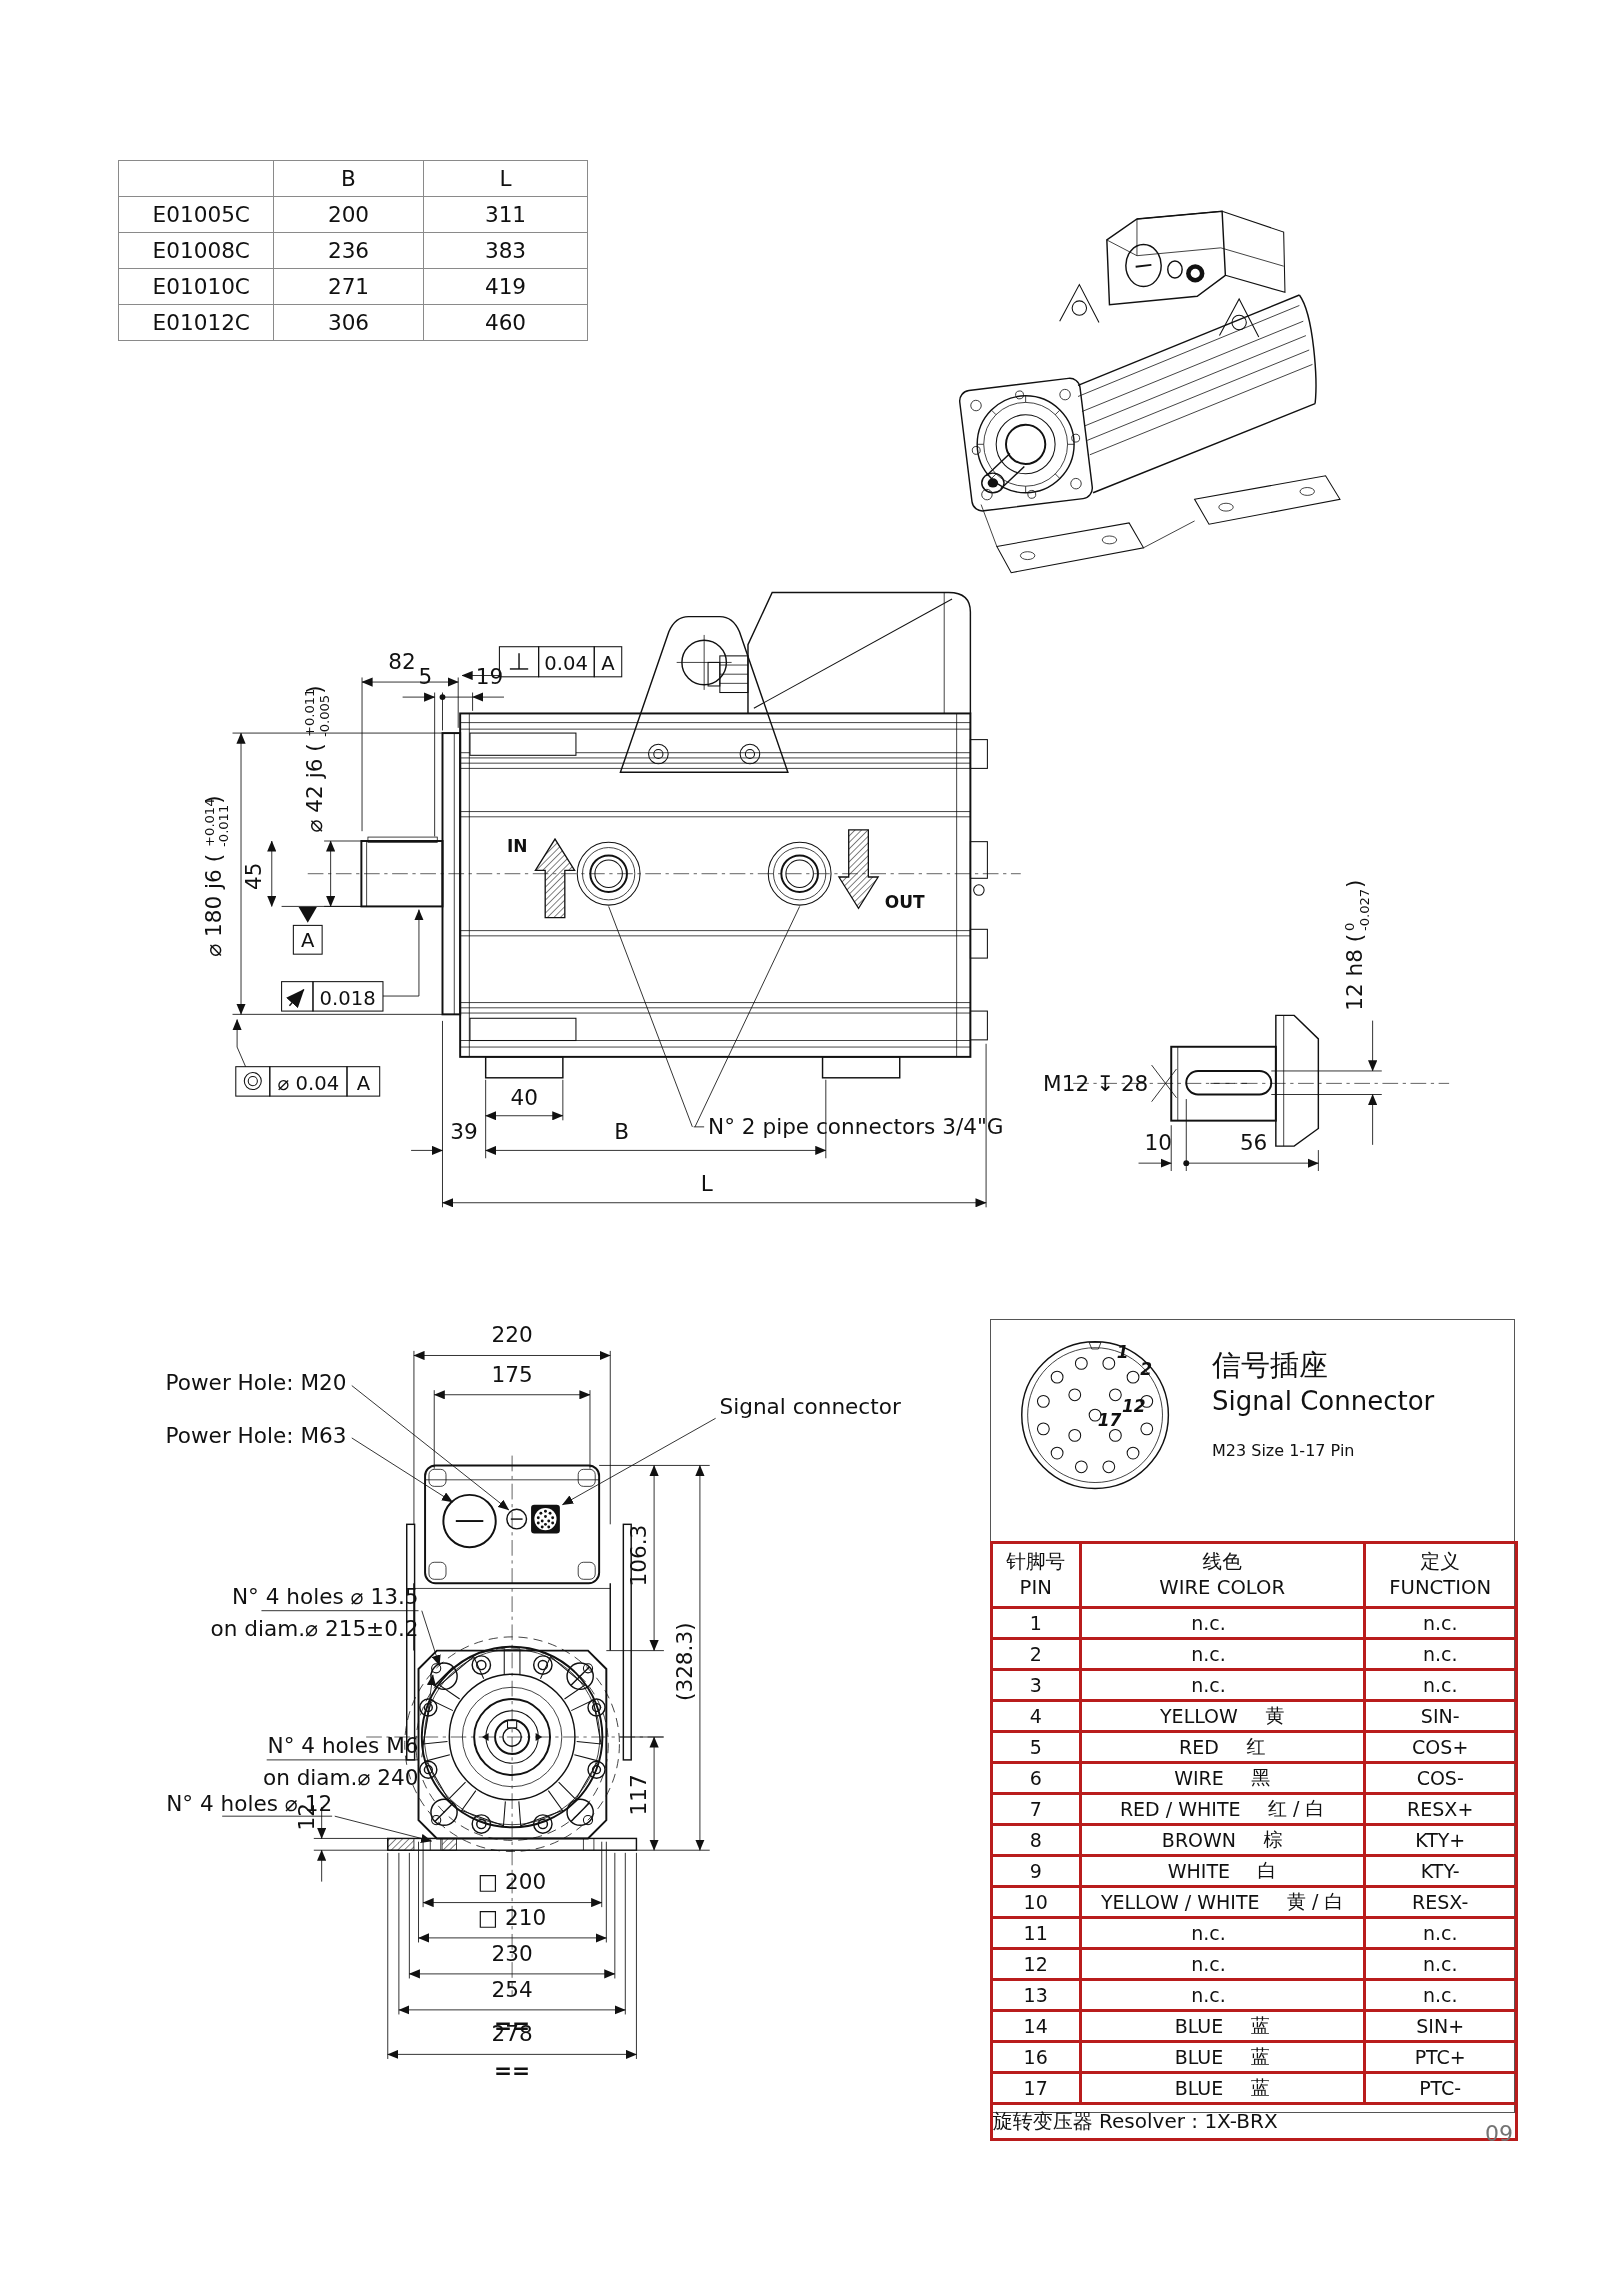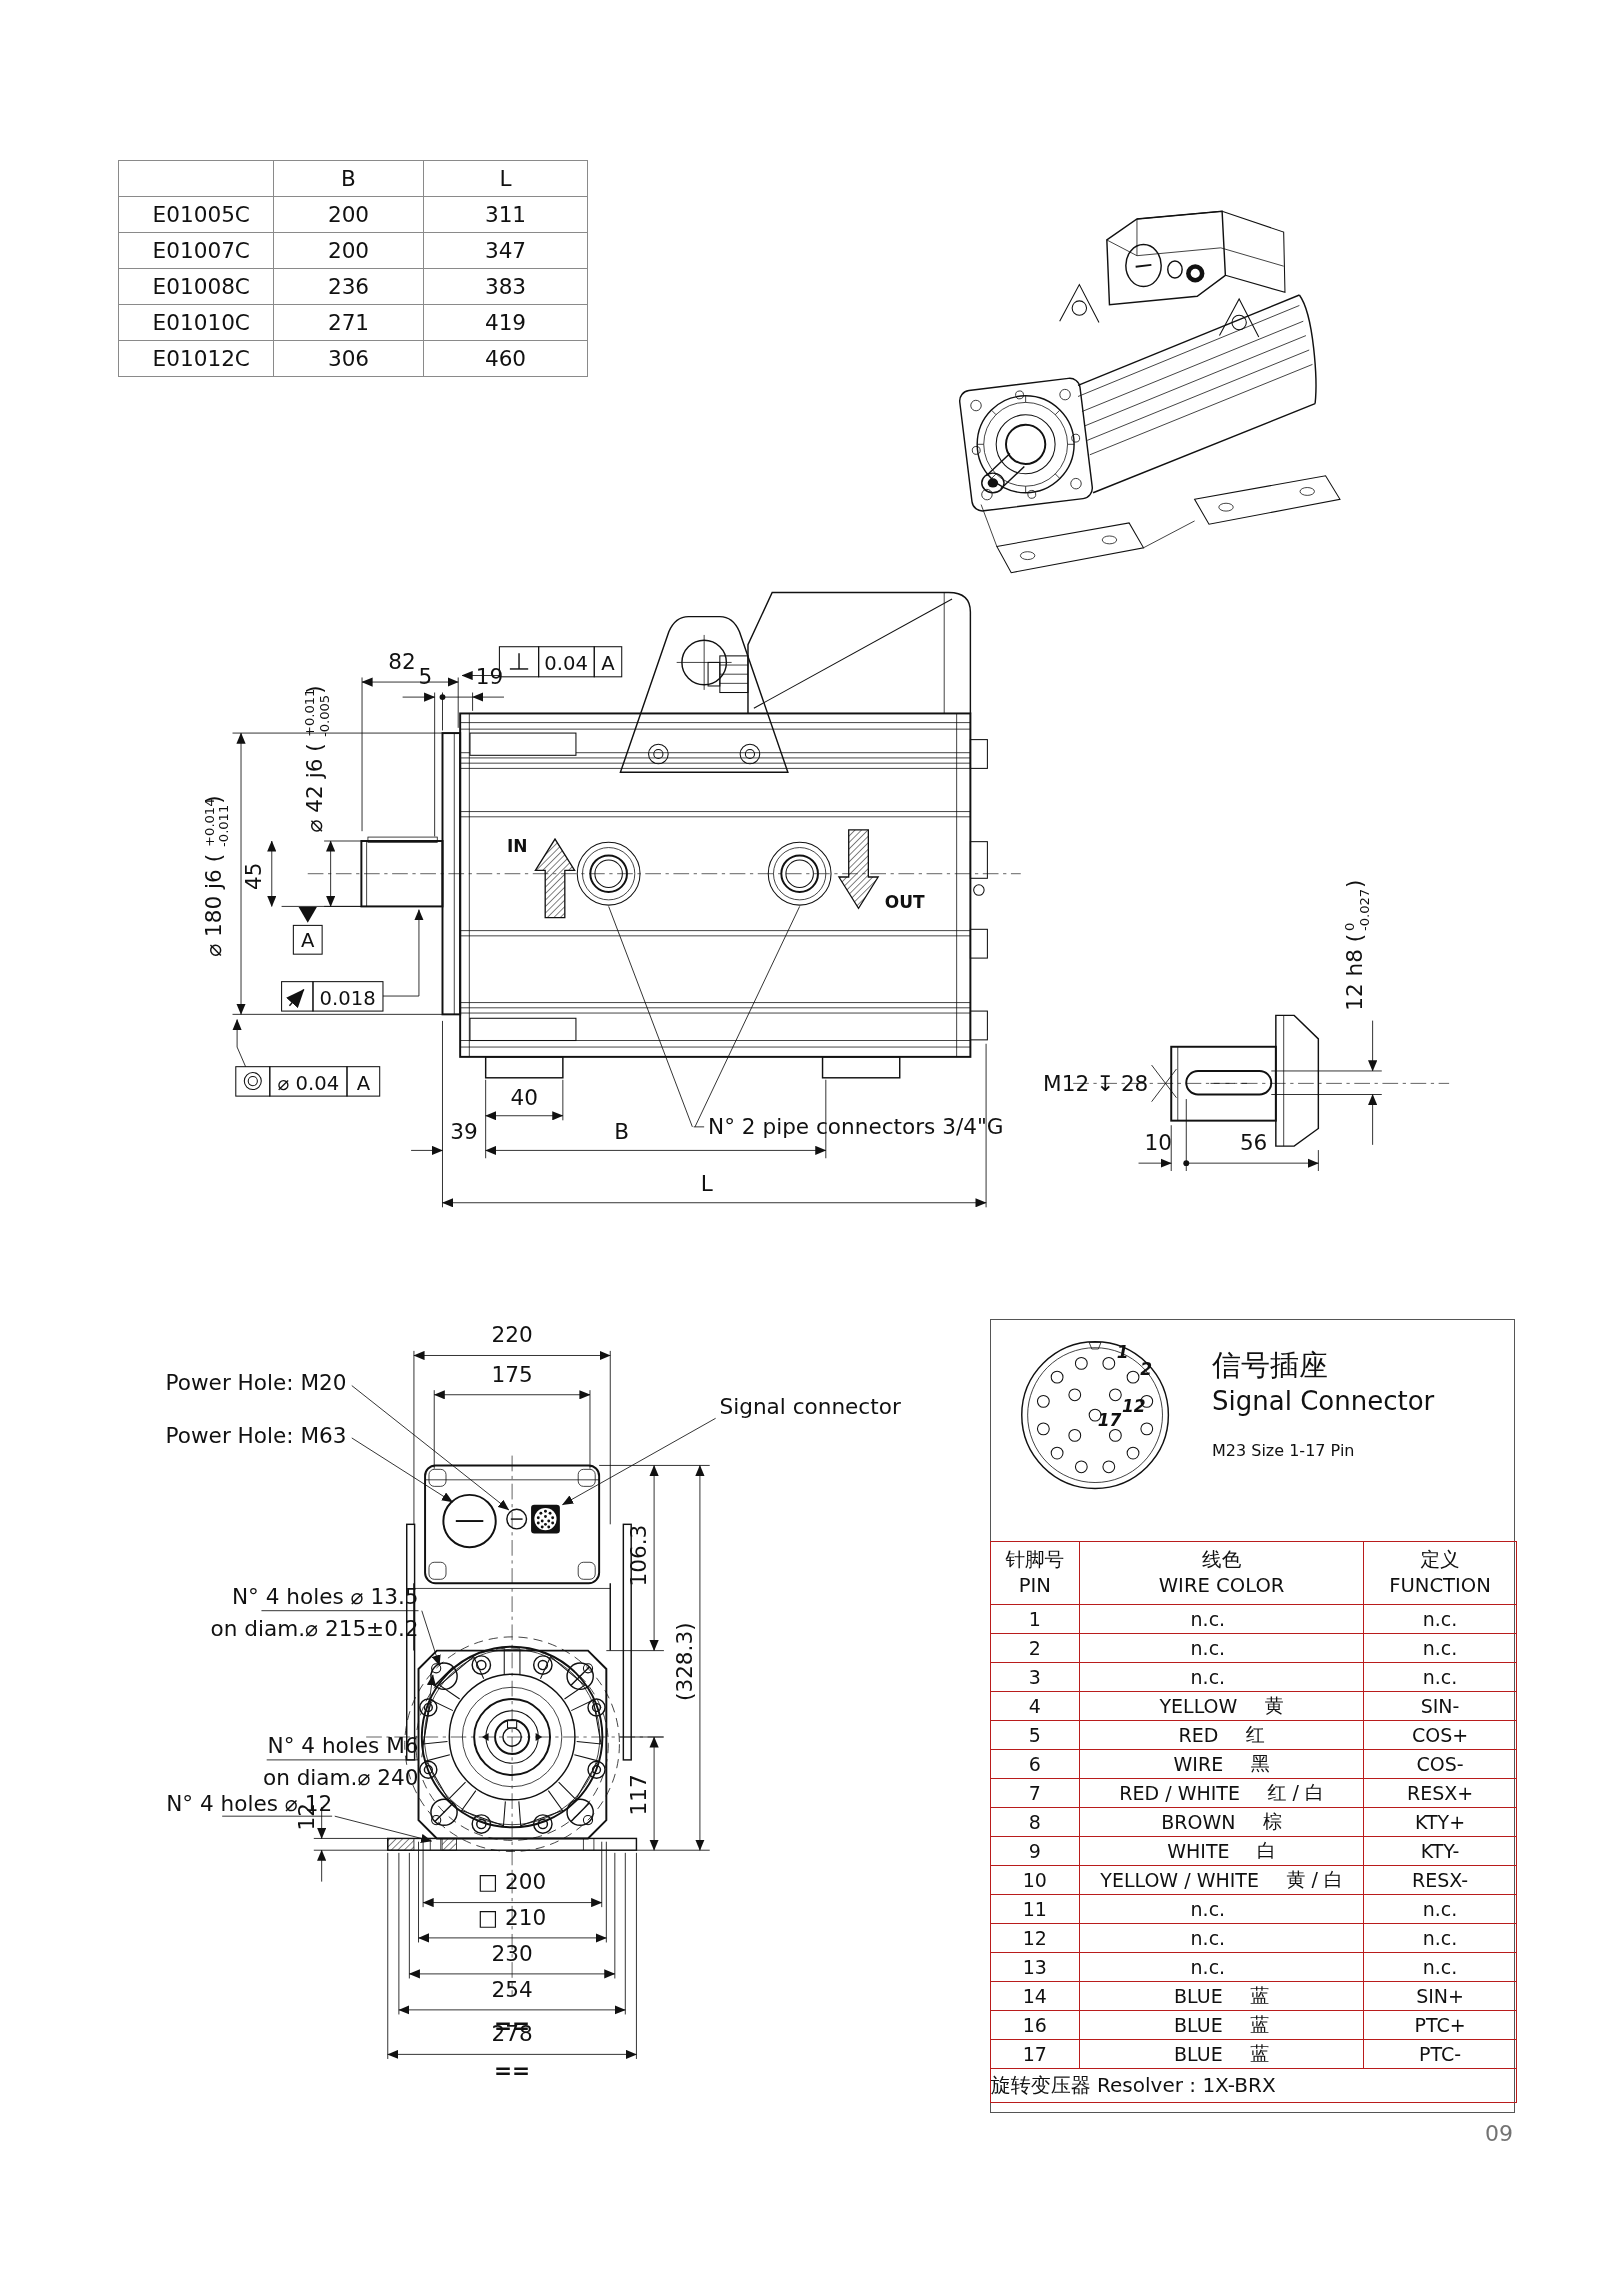--- a/index.html
+++ b/index.html
@@ -23,21 +23,21 @@
   .it{font-style:italic;font-weight:bold;}
   
   .sizetable{border-collapse:collapse;width:469px;table-layout:fixed;}
   .sizetable th,.sizetable td{border:1px solid #8a8a8a;height:35px;font-size:21.6px;
      font-weight:normal;text-align:center;padding:0;}
   .sizetable td:first-child{text-align:center;padding-left:10.5px;}
   .sizetable col.c1{width:155px;} .sizetable col.c2{width:150px;} .sizetable col.c3{width:164px;}
   
   .panel{border:1.6px solid #555;box-sizing:border-box;background:#fff;}
   .ctable{border-collapse:collapse;width:100%;table-layout:fixed;}
-  .ctable th,.ctable td{border:1px solid #b91c1c;padding:0;font-weight:normal;}
+  .ctable th,.ctable td{border:3px solid #b91c1c;padding:0;font-weight:normal;}
   .ctable th{height:62px;font-size:19.6px;line-height:1.35;}
   .ctable td{height:28px;font-size:19px;text-align:center;}
   .ctable .cw{display:flex;justify-content:center;gap:27.5px;align-items:center;}
   .ctable tfoot td{height:33px;font-size:20px;}
   .pagenum{font-size:22px;color:#737373;}
 </style>
 </head>
 <body>
 
 <div class="page">
@@ -69,25 +69,20 @@
       </tr>
     </thead>
     <tbody>
 
         <tr>
           <td>E01005C</td>
           <td>200</td>
           <td>311</td>
         </tr>
 
-        <tr>
-          <td>E01007C</td>
-          <td>200</td>
-          <td>347</td>
-        </tr>
 
         <tr>
           <td>E01008C</td>
           <td>236</td>
           <td>383</td>
         </tr>
 
         <tr>
           <td>E01010C</td>
           <td>271</td>

